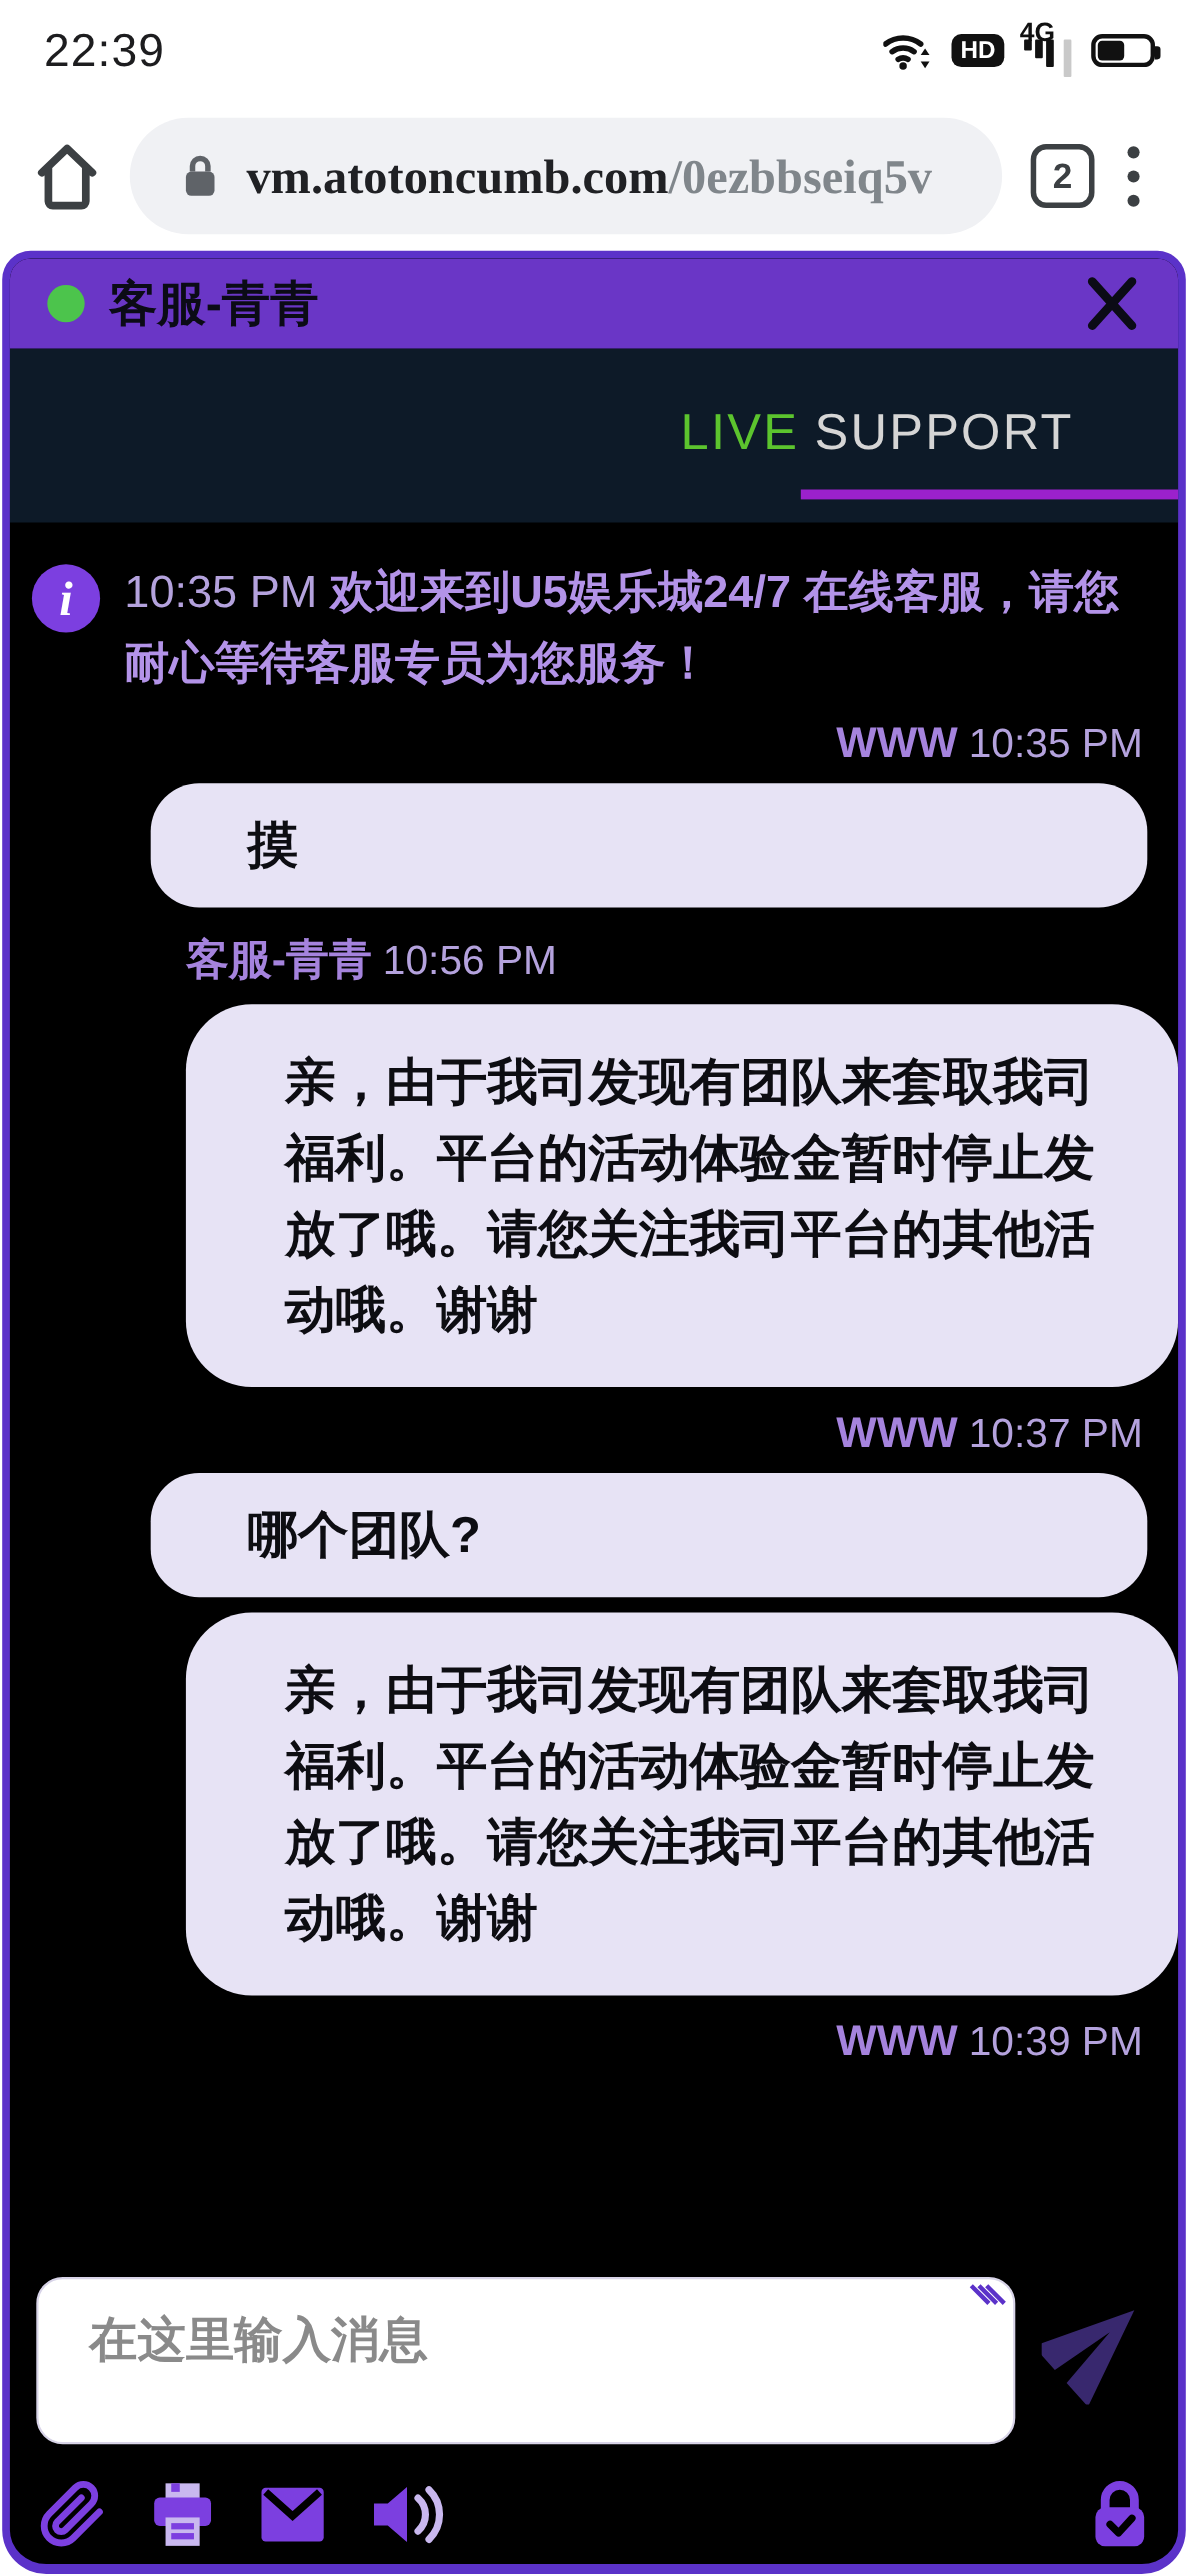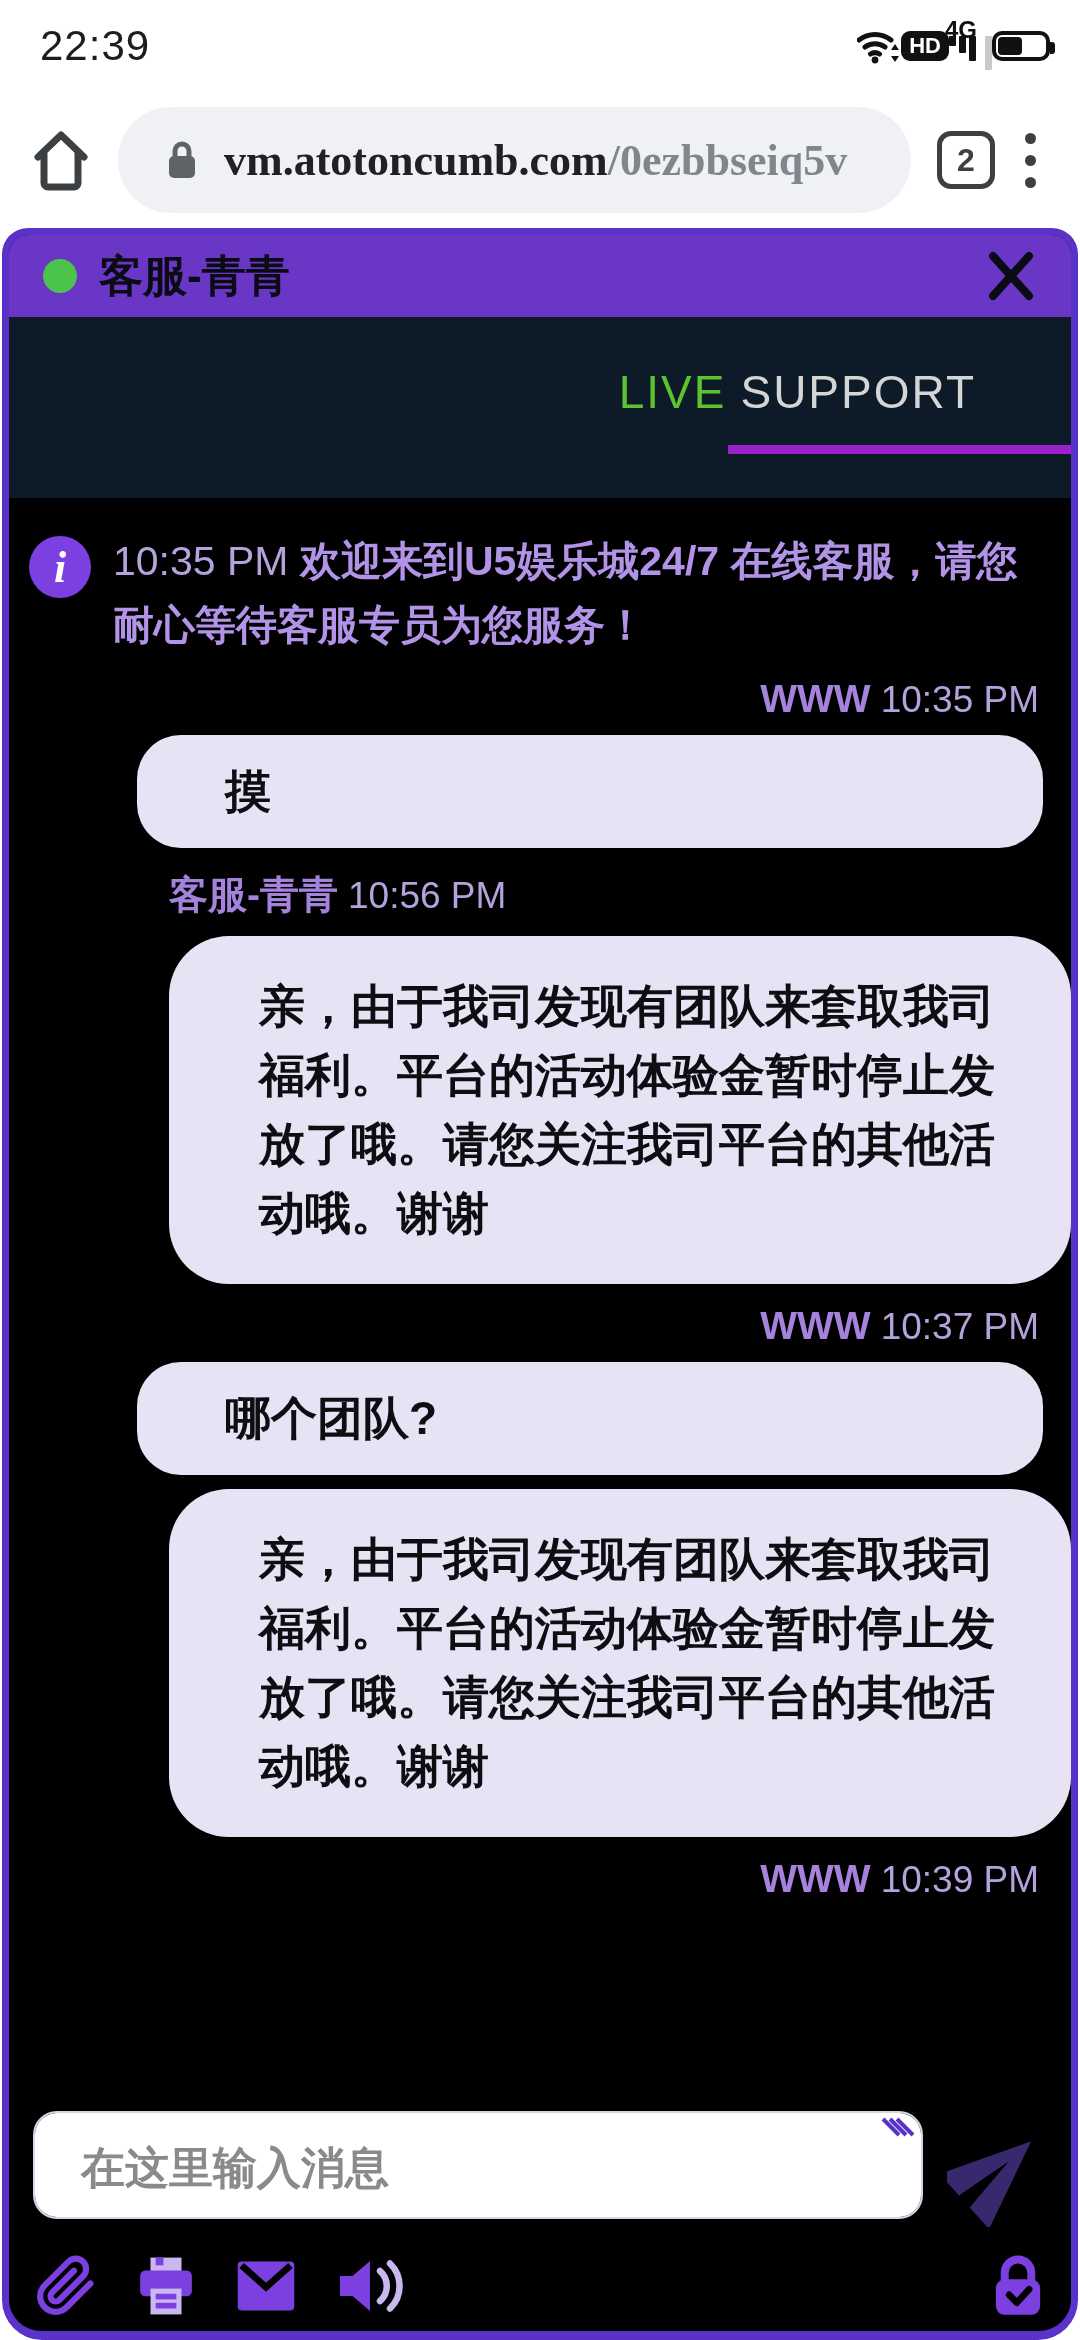--- a/index.html
+++ b/index.html
@@ -3,21 +3,21 @@
 <meta charset="utf-8">
 <style>
   * { margin:0; padding:0; box-sizing:border-box; }
   html,body { width:1080px; height:2340px; background:#fff; overflow:hidden;
               font-family:"Liberation Sans", sans-serif; }
 
   
   .status-bar { height:92px; display:flex; align-items:center; justify-content:space-between;
                 padding:0 30px 0 40px; background:#fff; }
   .sb-time { font-size:42px; color:#1d1d1f; letter-spacing:1px; }
-  .sb-icons { display:flex; align-items:center; }
+  .sb-icons { display:flex; align-items:center; gap:18px; }
   .hd-badge { background:#111; color:#fff; font-weight:bold; font-size:22px;
               border-radius:9px; padding:4px 8px; line-height:1; }
   .sig-wrap { display:flex; gap:3px; position:relative; padding-top:14px; }
   .sig-4g { position:absolute; top:-6px; left:-4px; font-size:24px; font-weight:bold; color:#111; }
   .bar { width:7px; background:#111; border-radius:1px; }
   .bar.dim { background:#c9c9c9; }
   .battery { width:58px; height:30px; border:4px solid #111; border-radius:10px;
              position:relative; display:flex; align-items:center; padding:2px; }
   .battery::after { content:""; position:absolute; right:-9px; top:7px; width:5px; height:12px;
                     background:#111; border-radius:0 3px 3px 0; }
@@ -41,21 +41,21 @@
   .chat-widget { position:absolute; left:2px; right:2px; top:228px; bottom:0;
                  border:7px solid #5b32c9; border-bottom-width:9px;
                  border-radius:26px 26px 40px 40px;
                  background:#000; display:flex; flex-direction:column; overflow:hidden; }
   .chat-header { height:82px; background:#6a36c6; display:flex; align-items:center;
                  padding:0 34px; gap:22px; flex:none; }
   .status-dot { width:34px; height:34px; border-radius:50%; background:#4cc44c; flex:none; }
   .chat-title { font-size:44px; font-weight:bold; color:#0b0b16; flex:1; }
   .close-btn { width:52px; height:52px; flex:none; }
 
-  .banner { height:181px; background:#0d1a28; position:relative; flex:none; }
+  .banner { height:158px; background:#0d1a28; position:relative; flex:none; }
   .live-support { position:absolute; right:95px; top:48px; font-size:46px; letter-spacing:2px; }
   .live-support .live { color:#5cc42e; }
   .live-support .support { color:#d5d5d5; margin-left:14px; }
   .banner-underline { position:absolute; right:-7px; top:128px; width:350px; height:9px;
                       background:#9b21cc; }
 
   
   .messages { flex:1; overflow:hidden; padding-top:26px; }
   .sys-row { display:flex; align-items:flex-start; gap:22px; padding:6px 30px 0 20px; }
   .info-icon { width:62px; height:62px; border-radius:50%; background:#7c3fe0; flex:none;
@@ -75,21 +75,21 @@
             line-height:1.5; margin-top:14px; }
   .bubble.user { margin-left:128px; margin-right:28px; border-radius:44px;
                  padding:22px 40px 22px 88px; }
   .bubble.agent { margin-left:160px; border-radius:60px;
                   padding:36px 56px 36px 90px; }
 
   
   .composer { flex:none; padding:0 24px 10px 24px; }
   .input-row { display:flex; align-items:flex-start; gap:24px; }
   .msg-input-wrap { flex:1; position:relative; }
-  .msg-input { width:100%; height:108px; background:#fff; border:2px solid #d8d4e8;
+  .msg-input { width:100%; height:152px; background:#fff; border:2px solid #d8d4e8;
                border-radius:24px; resize:none; outline:none;
                font-size:44px; font-weight:bold; color:#8b5cf6;
                padding:26px 60px 20px 46px;
                font-family:"Liberation Sans", sans-serif; }
   .msg-input::placeholder { color:#8a8a8a; }
   .corner-stripes { position:absolute; top:4px; right:6px; pointer-events:none; }
   .send-btn { width:100px; height:110px; flex:none; margin-top:6px; }
 
   .toolbar { display:flex; align-items:center; gap:38px; margin-top:24px; padding:0 2px; height:70px; }
   .tool-icon { flex:none; }

